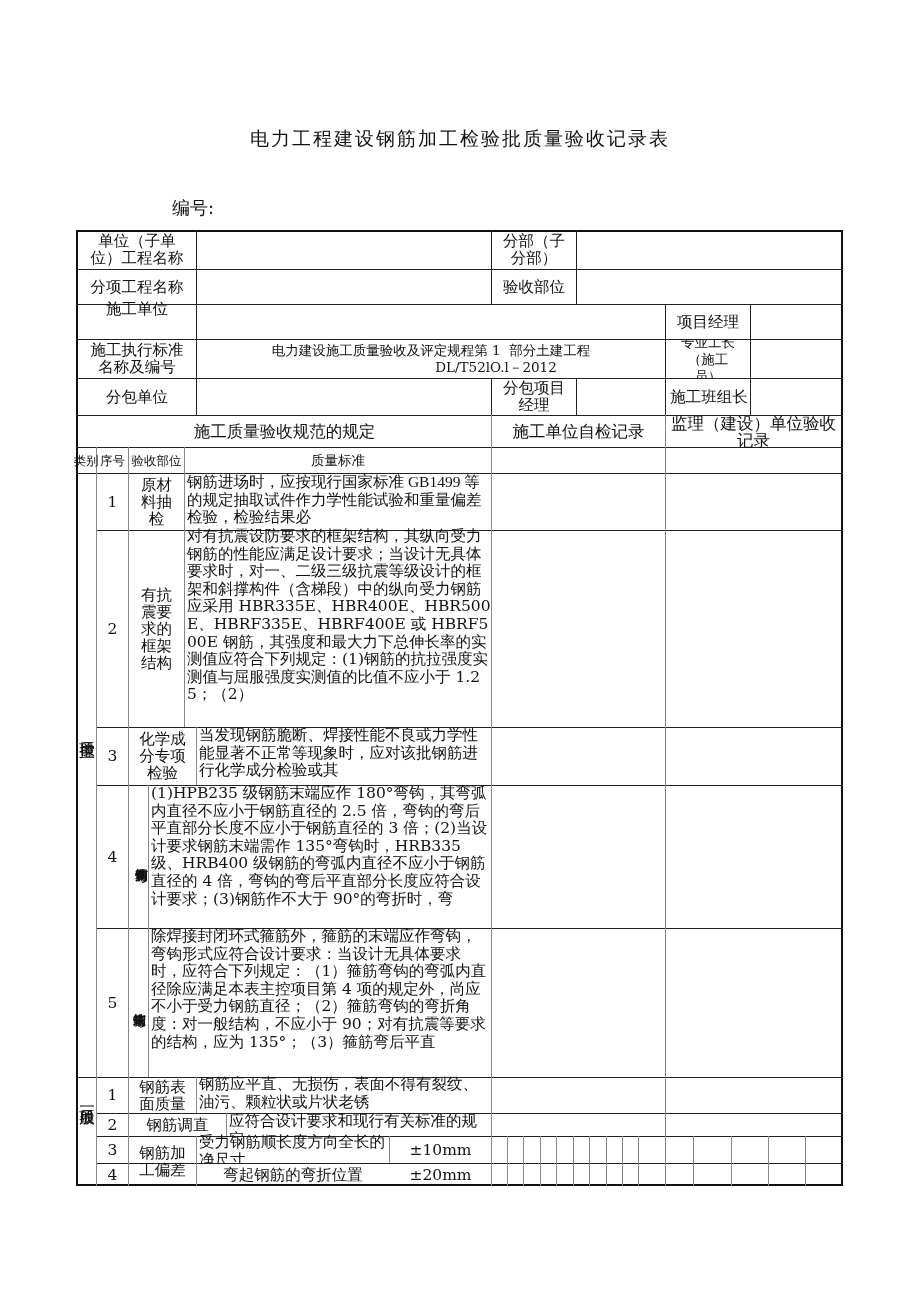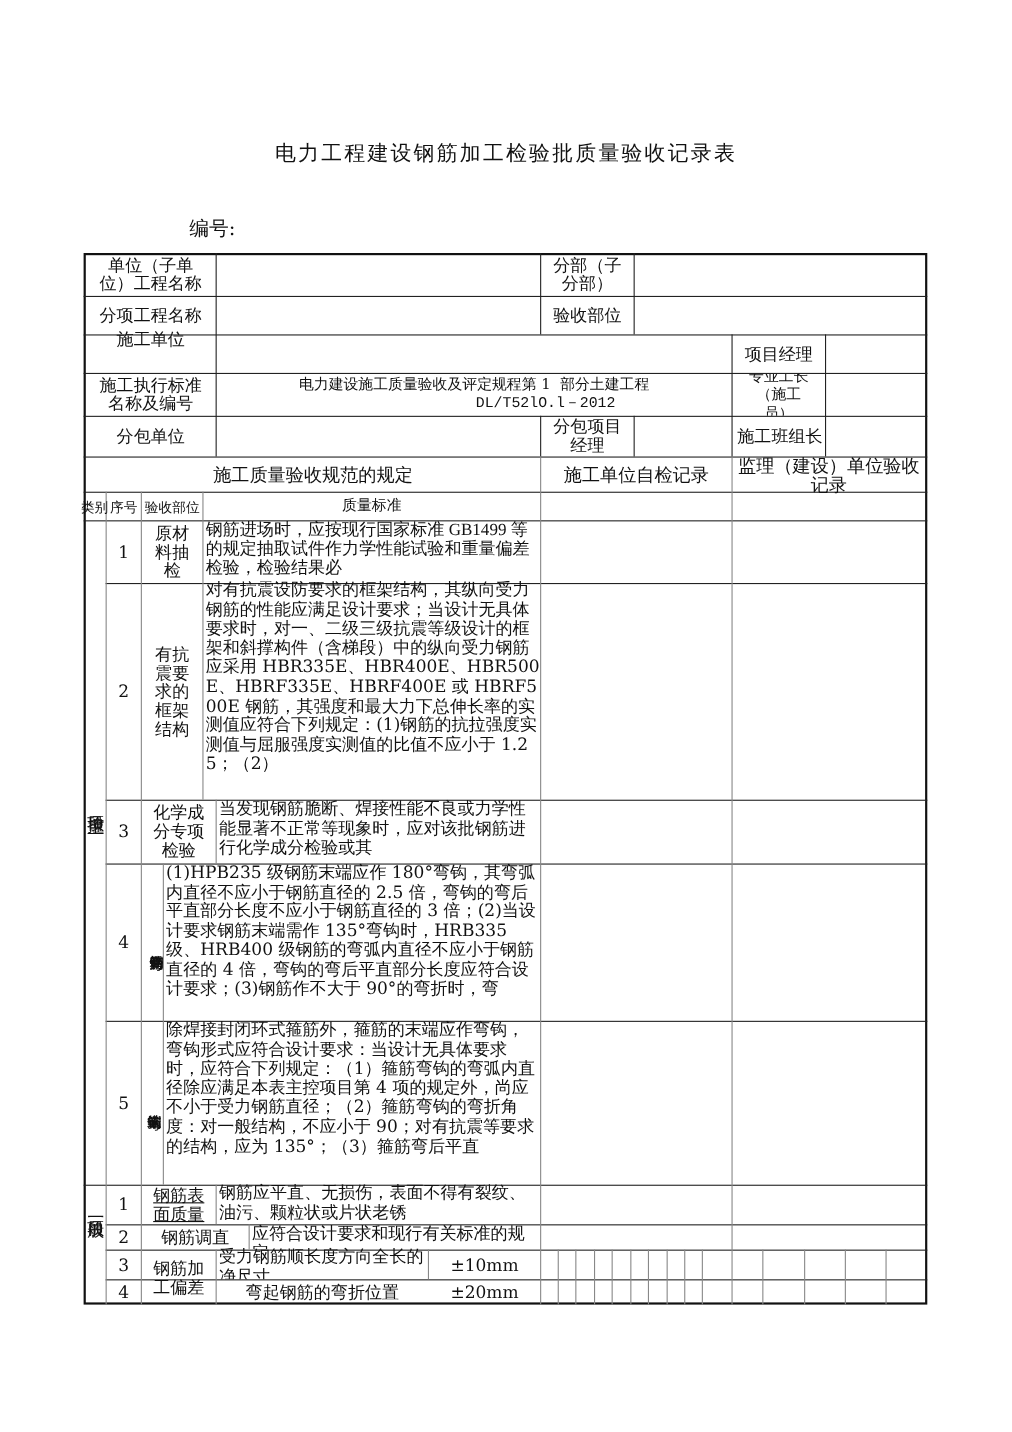--- a/index.html
+++ b/index.html
@@ -94,21 +94,21 @@
 <div class="c" style="left:577px;top:270px;width:264px;height:34px;"></div>
 
 <div class="c" style="left:78px;top:292px;width:118px;height:34px;">施工单位</div>
 <div class="c" style="left:197px;top:305px;width:468px;height:34px;"></div>
 <div class="c" style="left:666px;top:305px;width:84px;height:34px;">项目经理</div>
 <div class="c" style="left:751px;top:305px;width:90px;height:34px;"></div>
 
 <div class="c" style="left:78px;top:340px;width:118px;height:38px;padding:0 6px;">施工执行标准名称及编号</div>
 <div class="c small" style="left:197px;top:340px;width:468px;height:38px;flex-direction:column;">
   <span style="white-space:pre;">电力建设施工质量验收及评定规程第 1  部分土建工程</span>
-  <span style="padding-left:130px;font-family:Liberation Mono, monospace;">DL/T52lO.l－2012</span>
+  <span style="padding-left:130px;">DL/T52lO.l－2012</span>
 </div>
 <div class="c small" style="left:666px;top:340px;width:84px;height:38px;padding:0 10px;">专业工长（施工员）</div>
 <div class="c" style="left:751px;top:340px;width:90px;height:38px;"></div>
 
 <div class="c" style="left:78px;top:379px;width:118px;height:36px;">分包单位</div>
 <div class="c" style="left:197px;top:379px;width:294px;height:36px;"></div>
 <div class="c" style="left:492px;top:379px;width:84px;height:36px;padding:0 10px;">分包项目经理</div>
 <div class="c" style="left:577px;top:379px;width:88px;height:36px;"></div>
 <div class="c" style="left:664px;top:379px;width:90px;height:36px;white-space:nowrap;">施工班组长</div>
 <div class="c" style="left:751px;top:379px;width:90px;height:36px;"></div>
@@ -140,21 +140,21 @@
 <div class="c vert-narrow" style="left:129px;top:786px;width:19px;height:142px;writing-mode:vertical-rl;text-orientation:upright;">受力钢筋弯钩和弯</div>
 <div class="t" style="left:149px;top:785px;width:342px;height:143px;">(1)HPB235  级钢筋末端应作 180°弯钩，其弯弧内直径不应小于钢筋直径的 2.5 倍，弯钩的弯后平直部分长度不应小于钢筋直径的 3 倍；(2)当设计要求钢筋末端需作 135°弯钩时，HRB335  级、HRB400  级钢筋的弯弧内直径不应小于钢筋直径的 4 倍，弯钩的弯后平直部分长度应符合设计要求；(3)钢筋作不大于 90°的弯折时，弯</div>
 
 <div class="c" style="left:97px;top:929px;width:31px;height:148px;">5</div>
 <div class="c" style="left:129px;top:929px;width:19px;height:148px;writing-mode:vertical-rl;text-orientation:upright;font-size:13px;line-height:14.9px;">箍筋末端弯钩</div>
 <div class="t" style="left:149px;top:928px;width:342px;height:149px;">除焊接封闭环式箍筋外，箍筋的末端应作弯钩，弯钩形式应符合设计要求：当设计无具体要求时，应符合下列规定：（1）箍筋弯钩的弯弧内直径除应满足本表主控项目第 4 项的规定外，尚应不小于受力钢筋直径；（2）箍筋弯钩的弯折角度：对一般结构，不应小于 90；对有抗震等要求的结构，应为 135°；（3）箍筋弯后平直</div>
 
 <div class="c vertical" style="left:77px;top:1098px;width:19px;height:72px;font-size:15.5px;justify-content:flex-start;">一般项目</div>
 
 <div class="c" style="left:97px;top:1078px;width:31px;height:35px;">1</div>
-<div class="c" style="left:129px;top:1078px;width:67px;height:35px;padding:0 4px;text-decoration:underline;">钢筋表面质量</div>
+<div class="c" style="left:129px;top:1078px;width:67px;height:35px;padding:0 4px;">钢筋表面质量</div>
 <div class="t" style="left:197px;top:1076px;width:294px;height:37px;">钢筋应平直、无损伤，表面不得有裂纹、油污、颗粒状或片状老锈</div>
 
 <div class="c" style="left:97px;top:1114px;width:31px;height:22px;">2</div>
 <div class="c" style="left:129px;top:1114px;width:97px;height:22px;white-space:nowrap;">钢筋调直</div>
 <div class="t" style="left:227px;top:1113px;width:264px;height:23px;">应符合设计要求和现行有关标准的规定</div>
 
 <div class="c" style="left:97px;top:1137px;width:31px;height:26px;">3</div>
 <div class="c" style="left:129px;top:1137px;width:67px;height:49px;padding:0 4px;">钢筋加工偏差</div>
 <div class="t" style="left:197px;top:1134px;width:192px;height:29px;">受力钢筋顺长度方向全长的净尺寸</div>
 <div class="c" style="left:390px;top:1137px;width:101px;height:26px;">±10mm</div>

